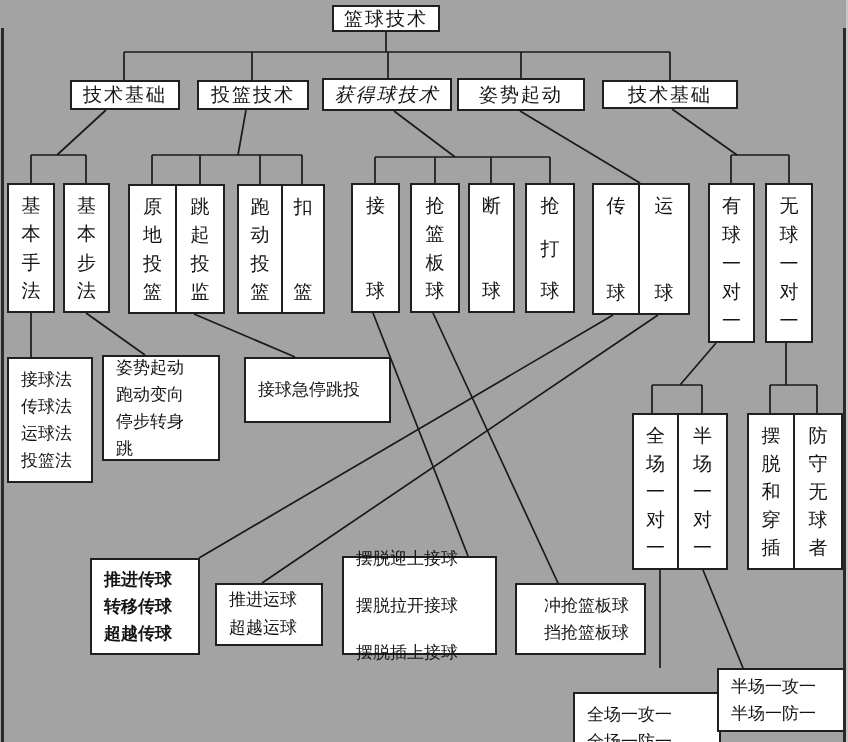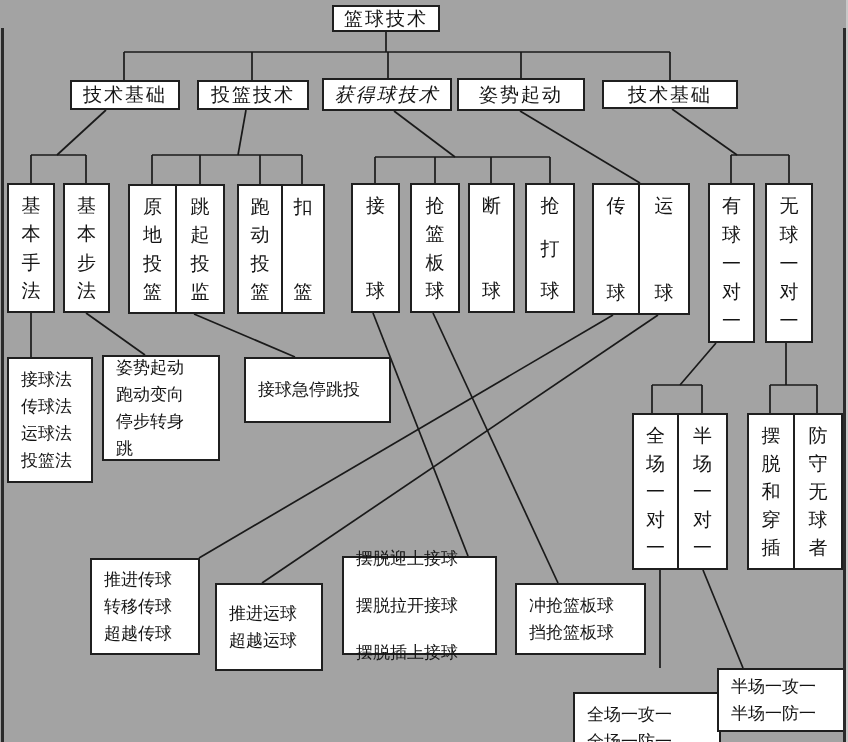--- a/index.html
+++ b/index.html
@@ -187,35 +187,35 @@
         <span>穿</span>
         <span>插</span>
       </div>
       <div class="box v" style="left: 793px; top: 413px; width: 50px; height: 157px;">
         <span>防</span>
         <span>守</span>
         <span>无</span>
         <span>球</span>
         <span>者</span>
       </div>
-      <div class="box ml" style="left: 90px; top: 558px; width: 110px; height: 97px;">
+      <div class="box ml" style="left: 90px; top: 558px; width: 110px; height: 97px; font-weight: bold;">
         <div>推进传球</div>
         <div>转移传球</div>
         <div>超越传球</div>
       </div>
-      <div class="box ml" style="left: 215px; top: 583px; width: 108px; height: 88px;">
+      <div class="box ml" style="left: 215px; top: 583px; width: 108px; height: 63px; font-family: Liberation Mono, monospace;">
         <div>推进运球</div>
         <div>超越运球</div>
       </div>
       <div class="box ml" style="left: 342px; top: 556px; width: 155px; height: 99px; gap: 20px;">
         <div>摆脱迎上接球</div>
         <div>摆脱拉开接球</div>
         <div>摆脱插上接球</div>
       </div>
-      <div class="box ml" style="left: 515px; top: 583px; width: 131px; height: 72px;">
+      <div class="box ml" style="left: 515px; top: 583px; width: 131px; height: 72px; align-items: center;">
         <div>冲抢篮板球</div>
         <div>挡抢篮板球</div>
       </div>
       <div class="box ml" style="left: 573px; top: 692px; width: 148px; height: 72px;">
         <div>全场一攻一</div>
         <div>全场一防一</div>
       </div>
       <div class="box ml" style="left: 717px; top: 668px; width: 128px; height: 64px;">
         <div>半场一攻一</div>
         <div>半场一防一</div>

